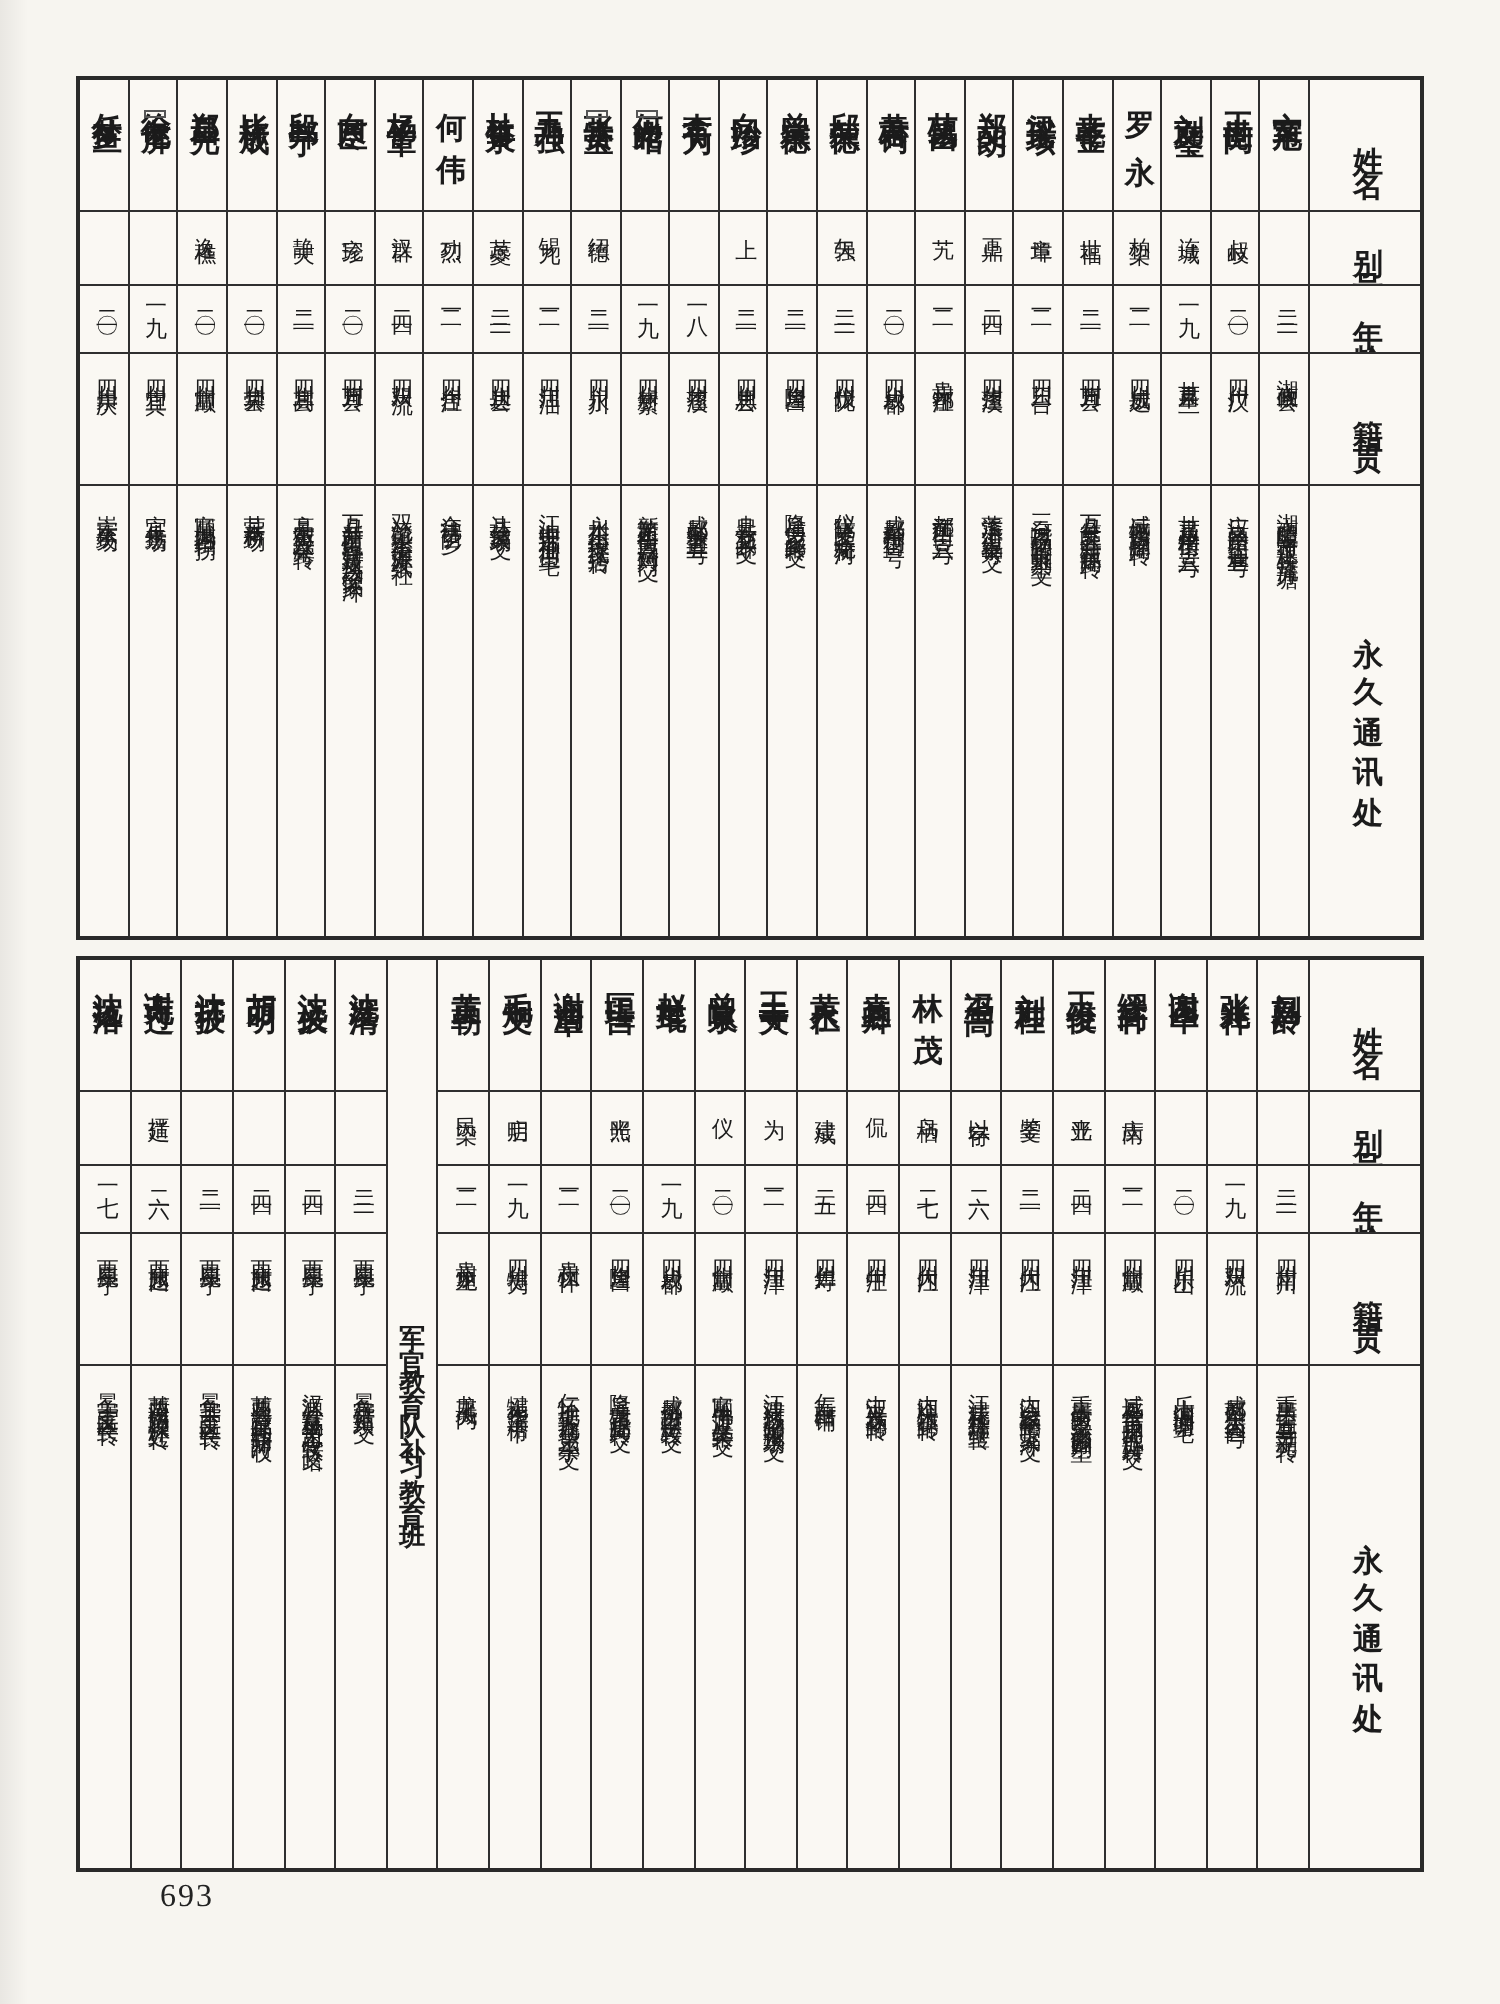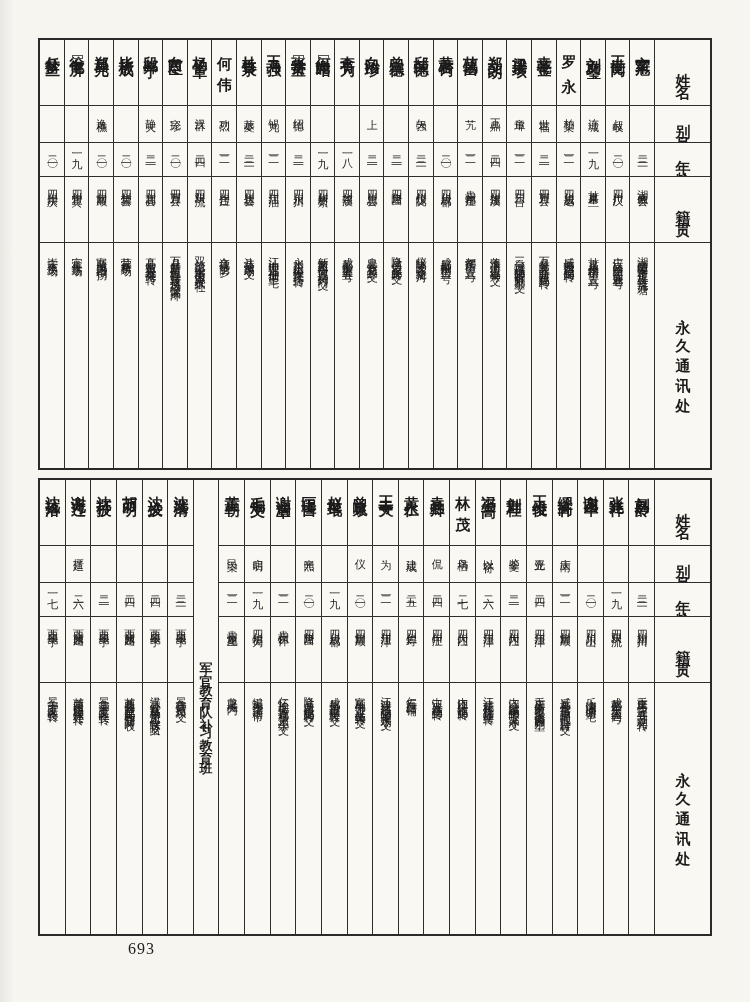--- a/index.html
+++ b/index.html
@@ -52,21 +52,21 @@
   .col.header .cell{align-items:center;padding-top:0;}
   .hdr-text{font-size:15px;font-weight:bold;letter-spacing:12px;}
   .hdr-text.addr-hdr{letter-spacing:20px;}
   
   .col.separator .cell{
     flex:1;border-bottom:none;align-items:center;padding-top:0;
   }
   .sep-text{font-size:13px;font-weight:bold;letter-spacing:11px;}
   .page-number{
     position:absolute;left:80px;top:940px;
-    font-size:16px;letter-spacing:1px;color:#222;margin-left:48px;
+    font-size:16px;letter-spacing:1px;color:#222;
   }
 </style>
 </head>
 <body>
 
 <div class="page">
   <div class="ctable top">
       <div class="col header">
         <div class="cell r-name">
           <span class="vtext hdr-text">姓名</span>

